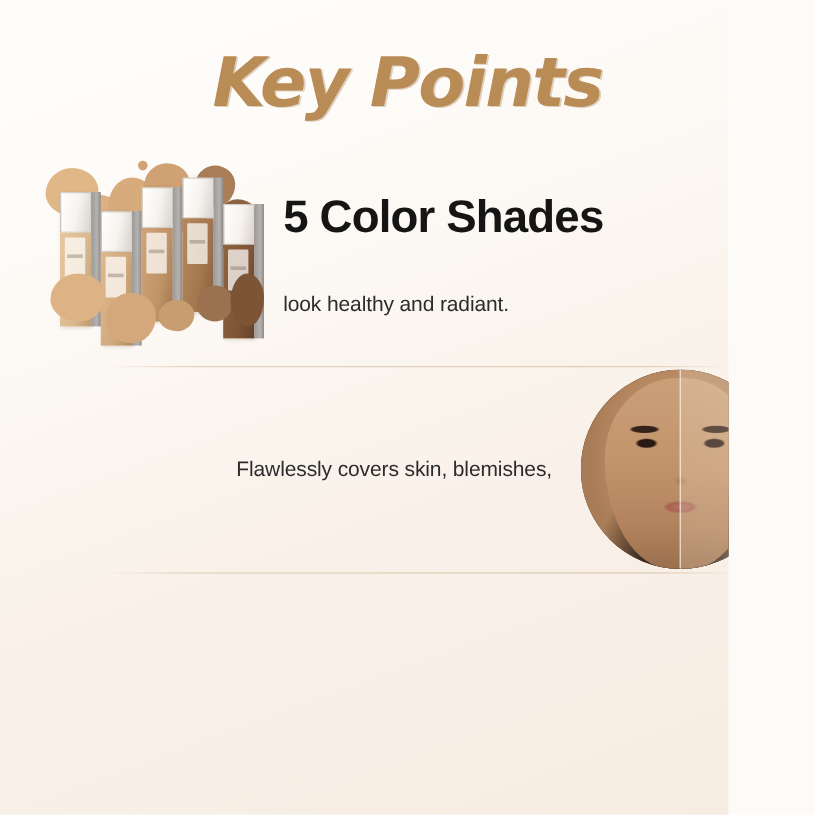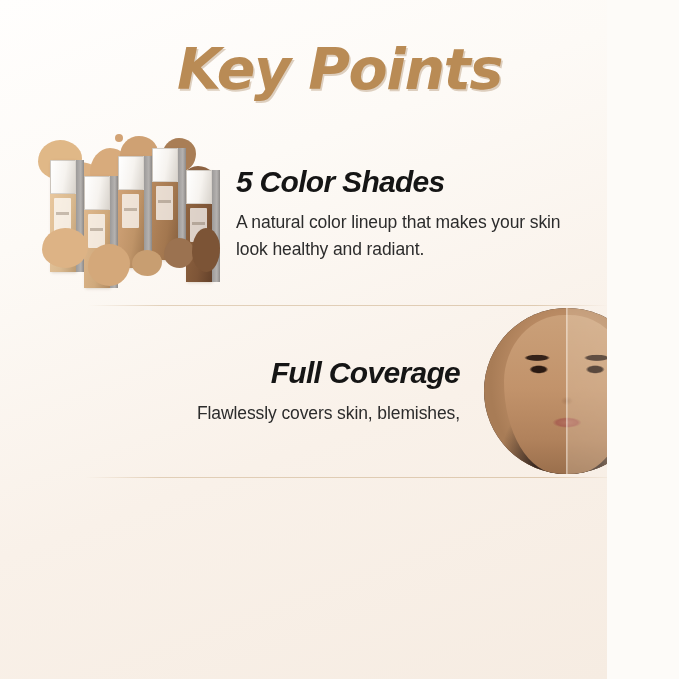--- a/index.html
+++ b/index.html
@@ -50,28 +50,27 @@
   .row-1 { top: 132px; left: 36px;  width: 610px; }
   .row-2 { top: 308px; left: 110px; width: 540px; }
   .row-3 { top: 480px; left: 46px;  width: 600px; }
 
   .txt { flex: 1 1 auto; }
   .txt-left  { text-align: left;  padding-left: 14px; }
   .txt-right { text-align: right; padding-right: 24px; }
 
   .heading {
     font-family: "Liberation Sans", sans-serif;
-    font-size: 30px;
+    font-size: 38px;
     font-weight: 700;
     color: #151515;
     letter-spacing: -0.7px;
     margin: 0 0 11px 0;
     line-height: 1.1;
     white-space: nowrap;
-    font-style: italic;
   }
   .body {
     font-family: "Liberation Sans", sans-serif;
     font-size: 17.5px;
     font-weight: 400;
     color: #2c2c2c;
     line-height: 1.52;
     margin: 0;
     letter-spacing: -0.1px;
   }
@@ -283,31 +282,30 @@
       <div class="blob" style="left:6px;  top:96px;  width:46px; height:40px; background:#ddb385;"></div>
       <div class="blob" style="left:52px; top:112px; width:42px; height:42px; background:#d4a87a;"></div>
       <div class="blob" style="left:96px; top:118px; width:30px; height:26px; background:#c89e71;"></div>
       <div class="blob" style="left:128px;top:106px; width:30px; height:30px; background:#9b7250;"></div>
       <div class="blob" style="left:156px;top:96px;  width:28px; height:44px; background:#7c5436;"></div>
     </div>
 
     <div class="txt txt-left">
       <div class="heading">5 Color Shades</div>
       <p class="body">
-        <span>A natural color lineup that makes your skin</span><br>
+        <br>
         <span>look healthy and radiant.</span>
       </p>
     </div>
   </div>
 
   <div class="divider divider-1"></div>
 
   <div class="row row-2">
     <div class="txt txt-right">
-      <div class="heading">Full Coverage</div>
       <p class="body">
         <span>Flawlessly covers skin, blemishes,</span><br>
       </p>
     </div>
 
     <div class="photo photo-coverage">
       <div class="face-a"></div>
       <div class="face-right-overlay"></div>
       <div class="face-split-line"></div>
     </div>

